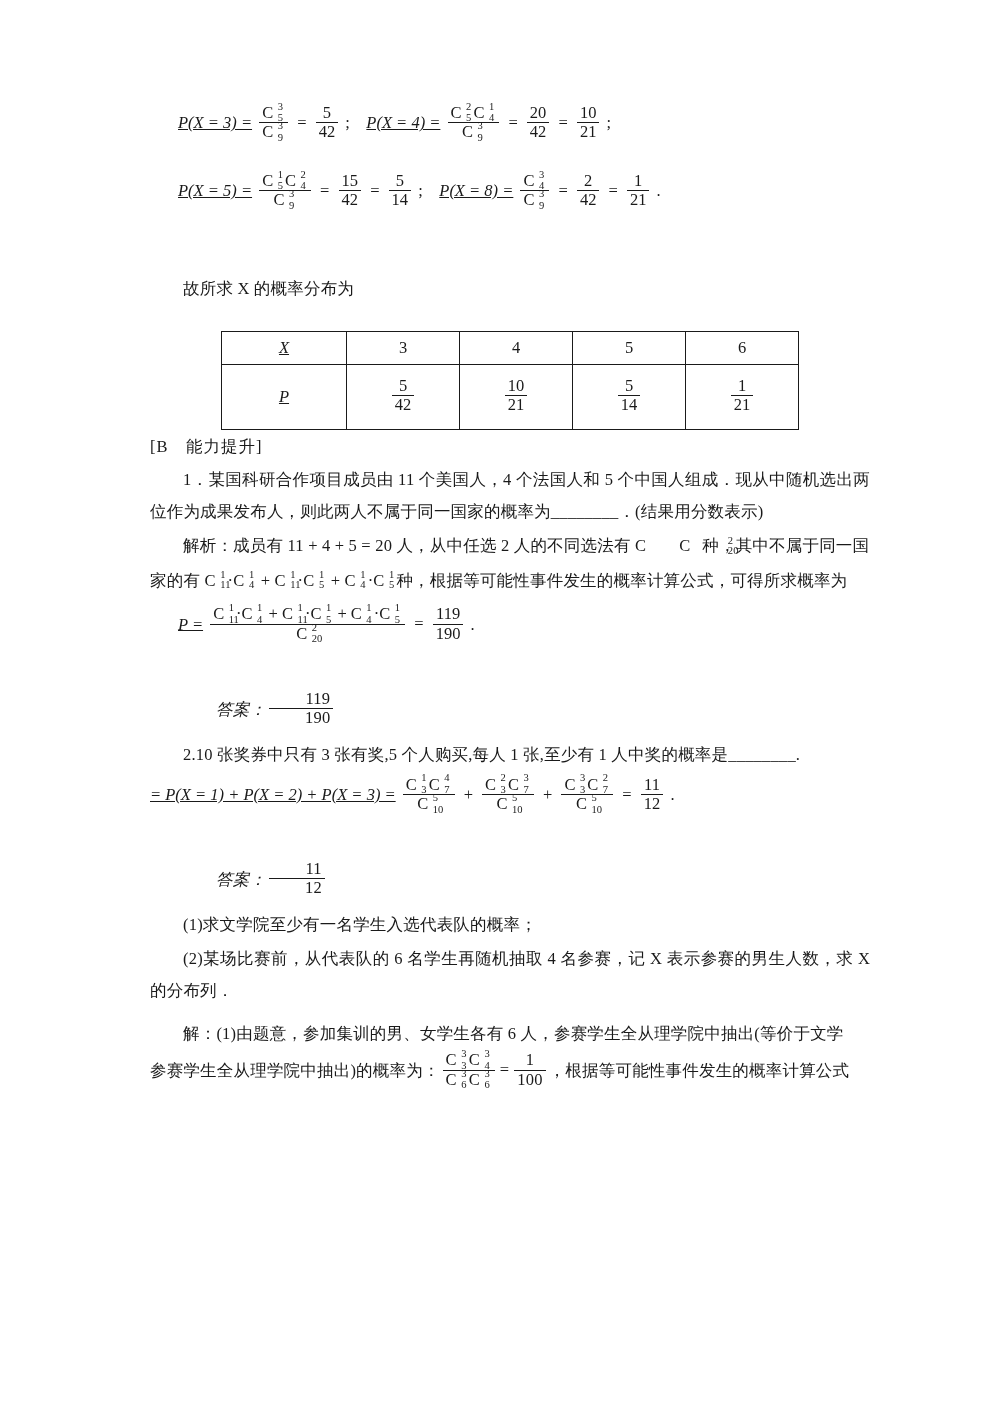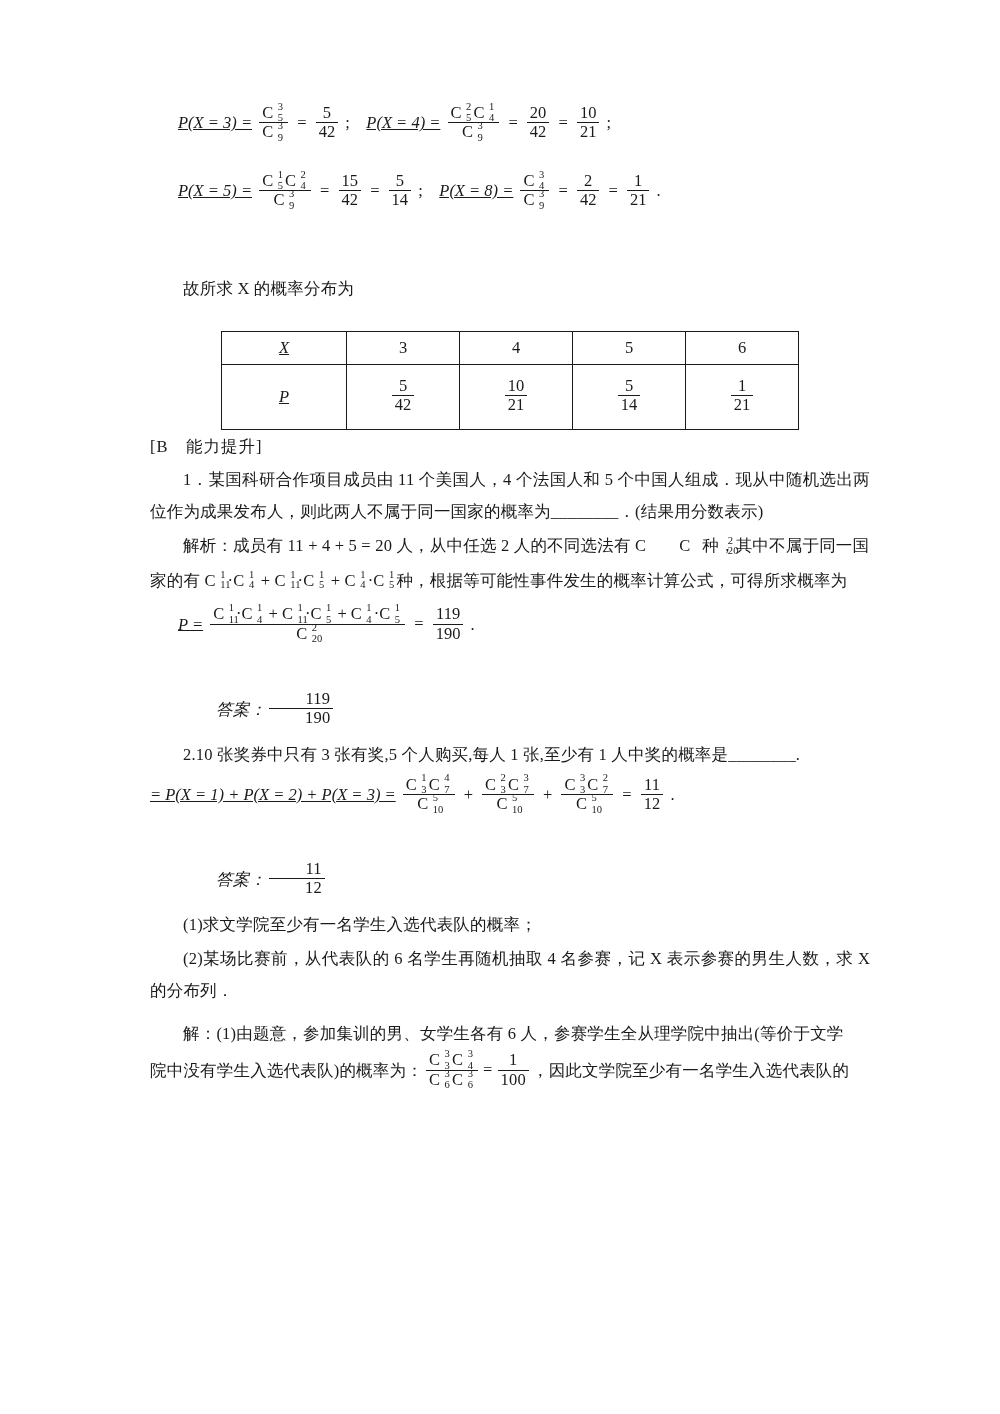--- a/index.html
+++ b/index.html
@@ -335,23 +335,23 @@
   <div class="line-gap-sm"></div>
 
   <div class="cn indent para">(1)求文学院至少有一名学生入选代表队的概率；</div>
   <div class="cn indent para">(2)某场比赛前，从代表队的 6 名学生再随机抽取 4 名参赛，记 X 表示参赛的男生人数，求 X 的分布列．</div>
 
   <div class="line-gap-sm"></div>
 
   <div class="cn indent para">解：(1)由题意，参加集训的男、女学生各有 6 人，参赛学生全从理学院中抽出(等价于文学</div>
 
   <div class="cn para">
-    <span>院中没有学生入选代表队)的概率为：</span><span class="math frac">
+    <span>参赛学生全从理学院中抽出)的概率为：</span><span class="math frac">
       <span class="num"><span class="comb"><span class="base">C</span><sup>3</sup><sub>3</sub></span><span class="comb"><span class="base">C</span><sup>3</sup><sub>4</sub></span></span>
       <span class="den"><span class="comb"><span class="base">C</span><sup>3</sup><sub>6</sub></span><span class="comb"><span class="base">C</span><sup>3</sup><sub>6</sub></span></span>
     </span><span class="math op">=</span><span class="math frac">
       <span class="num">1</span>
       <span class="den">100</span>
-    </span><span>，因此文学院至少有一名学生入选代表队的</span>
+    </span><span>，根据等可能性事件发生的概率计算公式</span>
   </div>
 
  </div>
 </div>
 
 </body></html>

